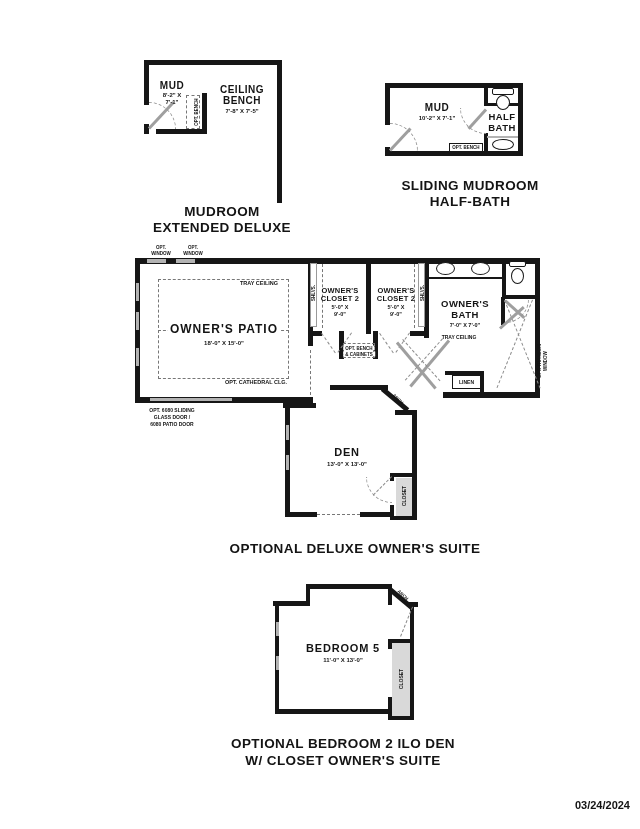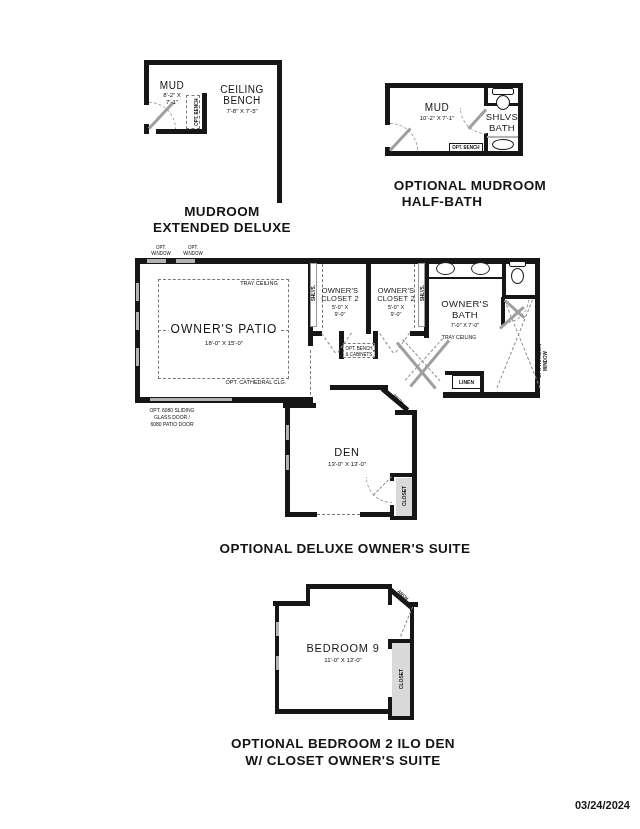--- a/index.html
+++ b/index.html
@@ -2,21 +2,21 @@
 <html><head>
 <meta charset="utf-8">
 <style>
   *{margin:0;padding:0;box-sizing:border-box}
   html,body{background:#fff}
   .stage{position:relative;width:640px;height:829px;background:#fff;overflow:hidden;
          font-family:"Liberation Sans","DejaVu Sans",sans-serif;color:#141414}
   .w{position:absolute;background:#161616}
   .gw{position:absolute;background:#b3b3b3}
   .lgw{position:absolute;background:#d9d9d9}
-  .lbl{position:absolute;transform:translate(-50%,-50%);white-space:nowrap;font-weight:400;text-align:right}
+  .lbl{position:absolute;transform:translate(-50%,-50%);white-space:nowrap;font-weight:700;text-align:right}
   .f12{font-size:12px;letter-spacing:1px}
   .f11{font-size:11px;letter-spacing:.8px}
   .f10{font-size:10px;letter-spacing:.5px}
   .f95{font-size:9.5px;letter-spacing:.4px}
   .f75{font-size:7.5px;letter-spacing:.2px}
   .f6{font-size:6px}
   .f55{font-size:5.5px}
   .f5{font-size:5px}
   .f45{font-size:4.5px}
   .bgw{background:#fff;padding:0 2px}
@@ -79,24 +79,24 @@
     <div class="arc" style="left:460px;top:108px;width:26px;height:26px;border-radius:0 0 0 100%;border-top:none;border-right:none"></div>
 
     <div class="fix" style="left:492px;top:88px;width:22px;height:7px;border-radius:2px"></div>
     <div class="fix oval" style="left:496px;top:95px;width:14px;height:15px"></div>
 
     <div class="gw" style="left:487px;top:136px;width:31px;height:2px"></div>
     <div class="fix oval" style="left:492px;top:139px;width:22px;height:11px"></div>
     <div class="box-lbl f45" style="left:449px;top:143px;width:34px;height:9px">OPT. BENCH</div>
     <div class="lbl f10" style="left:437px;top:107px">MUD</div>
     <div class="lbl f6" style="left:437px;top:118px">10'-2" X 7'-1"</div>
-    <div class="lbl f95" style="left:502px;top:116px">SHLVS</div>
+    <div class="lbl f95" style="left:502px;top:116px">HALF</div>
     <div class="lbl f95" style="left:502px;top:127px">BATH</div>
-    <div class="caption" style="left:470px;top:178px">OPTIONAL MUDROOM</div>
-    <div class="caption" style="left:442px;top:194px">HALF-BATH</div>
+    <div class="caption" style="left:470px;top:178px">SLIDING MUDROOM</div>
+    <div class="caption" style="left:470px;top:194px">HALF-BATH</div>
   </section>
 
   <section>
 
     <div class="w" style="left:135px;top:258px;width:405px;height:6px"></div>
     <div class="w" style="left:135px;top:258px;width:5px;height:145px"></div>
     <div class="w" style="left:135px;top:397px;width:178px;height:6px"></div>
     <div class="w" style="left:283px;top:403px;width:33px;height:5px"></div>
     <div class="w" style="left:308px;top:258px;width:5px;height:88px"></div>
     <div class="w" style="left:366px;top:258px;width:5px;height:76px"></div>
@@ -202,21 +202,21 @@
     <div class="w" style="left:390px;top:505px;width:4px;height:15px"></div>
     <div class="lgw" style="left:396px;top:478px;width:16px;height:38px"></div>
     <div class="gw" style="left:286px;top:425px;width:3px;height:15px"></div>
     <div class="gw" style="left:286px;top:455px;width:3px;height:15px"></div>
     <div class="dash-h" style="left:317px;top:514px;width:43px"></div>
     <div class="arc" style="left:366px;top:477px;width:26px;height:26px;border-radius:0 0 0 100%;border-top:none;border-right:none"></div>
     <div class="dleaf" style="left:392px;top:477px;width:26px;transform:rotate(135deg)"></div>
     <div class="vt f5" style="left:404px;top:496px">CLOSET</div>
     <div class="lbl f11" style="left:347px;top:452px">DEN</div>
     <div class="lbl f6" style="left:347px;top:464px">13'-0" X 13'-0"</div>
-    <div class="caption" style="left:345px;top:541px">OPTIONAL DELUXE OWNER'S SUITE</div>
+    <div class="caption" style="left:355px;top:541px">OPTIONAL DELUXE OWNER'S SUITE</div>
   </section>
 
   <section>
     <div class="w" style="left:273px;top:601px;width:36px;height:5px"></div>
     <div class="w" style="left:306px;top:584px;width:4px;height:22px"></div>
     <div class="w" style="left:306px;top:584px;width:86px;height:5px"></div>
     <div class="w" style="left:388px;top:584px;width:4px;height:21px"></div>
     <div class="w" style="left:391px;top:587px;width:30px;height:5px;transform:rotate(40deg);transform-origin:0 0"></div>
     <div class="w" style="left:408px;top:602px;width:10px;height:5px"></div>
     <div class="w" style="left:410px;top:602px;width:4px;height:118px"></div>
@@ -225,20 +225,20 @@
     <div class="w" style="left:388px;top:639px;width:24px;height:4px"></div>
     <div class="w" style="left:388px;top:716px;width:26px;height:4px"></div>
     <div class="w" style="left:388px;top:639px;width:4px;height:10px"></div>
     <div class="w" style="left:388px;top:697px;width:4px;height:23px"></div>
     <div class="lgw" style="left:392px;top:643px;width:18px;height:73px"></div>
     <div class="gw" style="left:276px;top:622px;width:3px;height:14px"></div>
     <div class="gw" style="left:276px;top:656px;width:3px;height:14px"></div>
     <div class="dleaf" style="left:413px;top:607px;width:32px;transform:rotate(112deg)"></div>
     <div class="dt f45" style="left:403px;top:595px">ARCH</div>
     <div class="vt f5" style="left:401px;top:679px">CLOSET</div>
-    <div class="lbl f11" style="left:343px;top:648px">BEDROOM 9</div>
+    <div class="lbl f11" style="left:343px;top:648px">BEDROOM 5</div>
     <div class="lbl f6" style="left:343px;top:660px">11'-0" X 13'-0"</div>
     <div class="caption" style="left:343px;top:736px">OPTIONAL BEDROOM 2 ILO DEN</div>
     <div class="caption" style="left:343px;top:753px">W/ CLOSET OWNER'S SUITE</div>
   </section>
 
   <div class="date" style="left:535px;top:799px;width:95px">03/24/2024</div>
 </div>
 
 </body></html>

